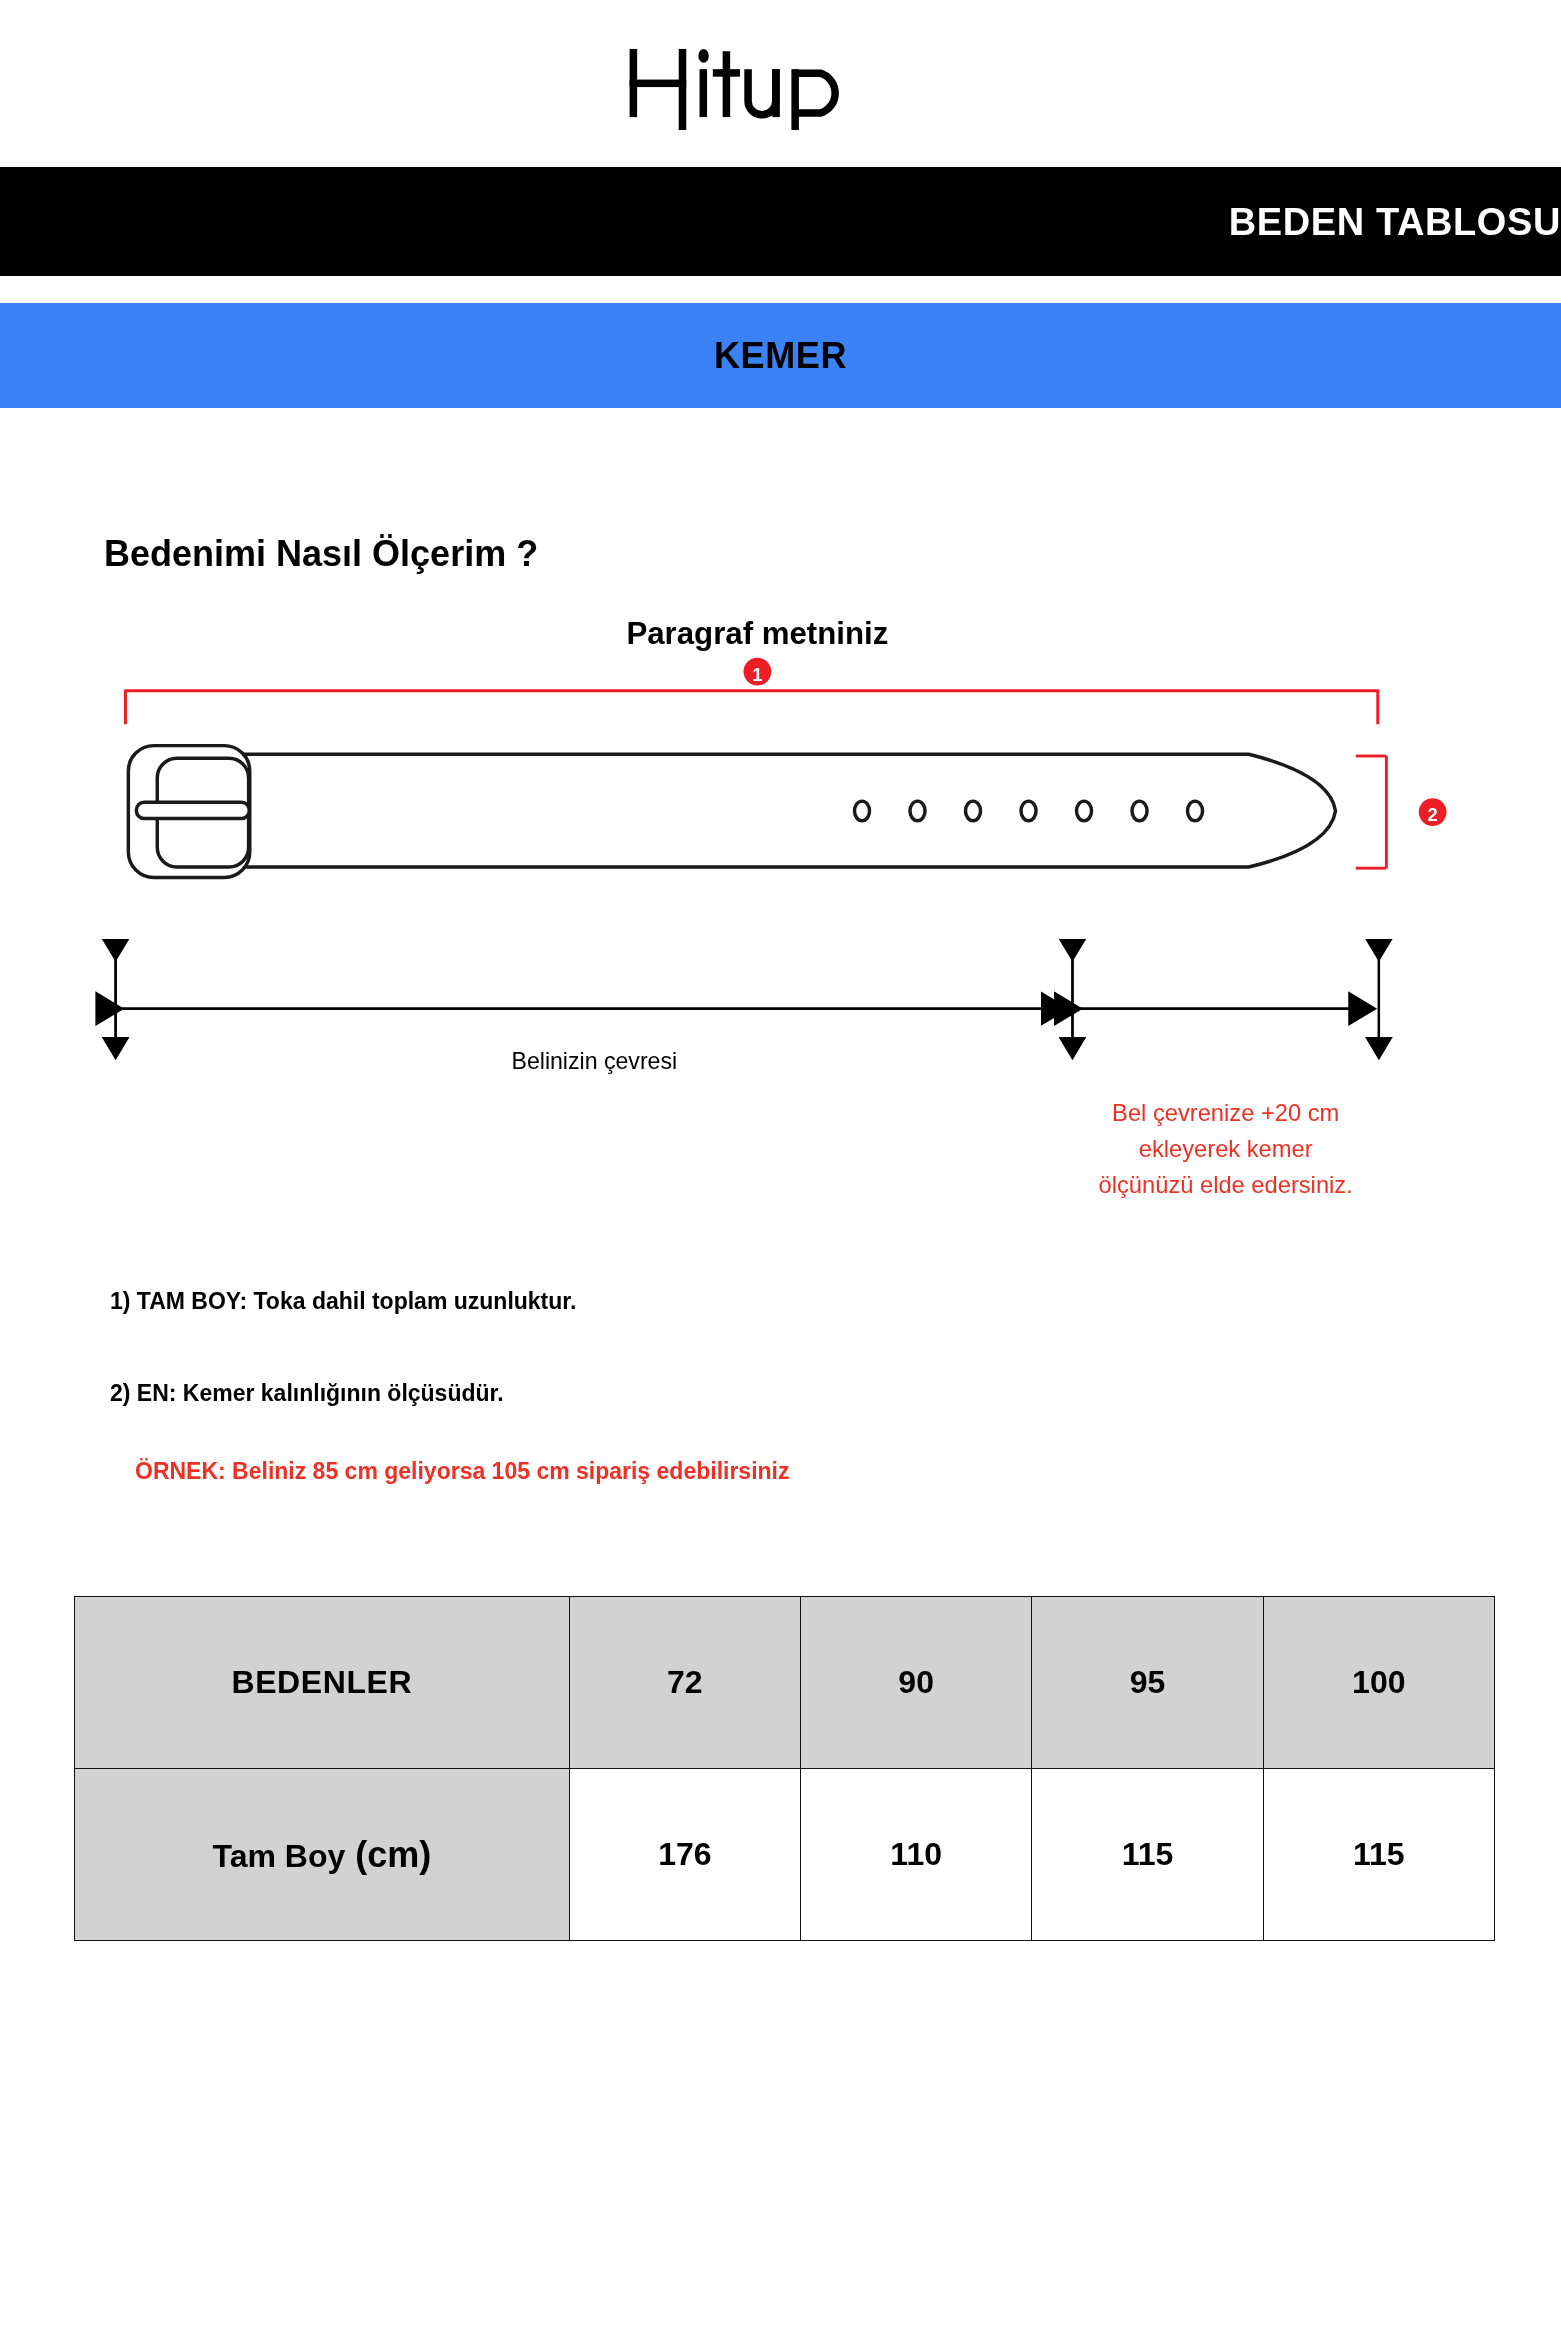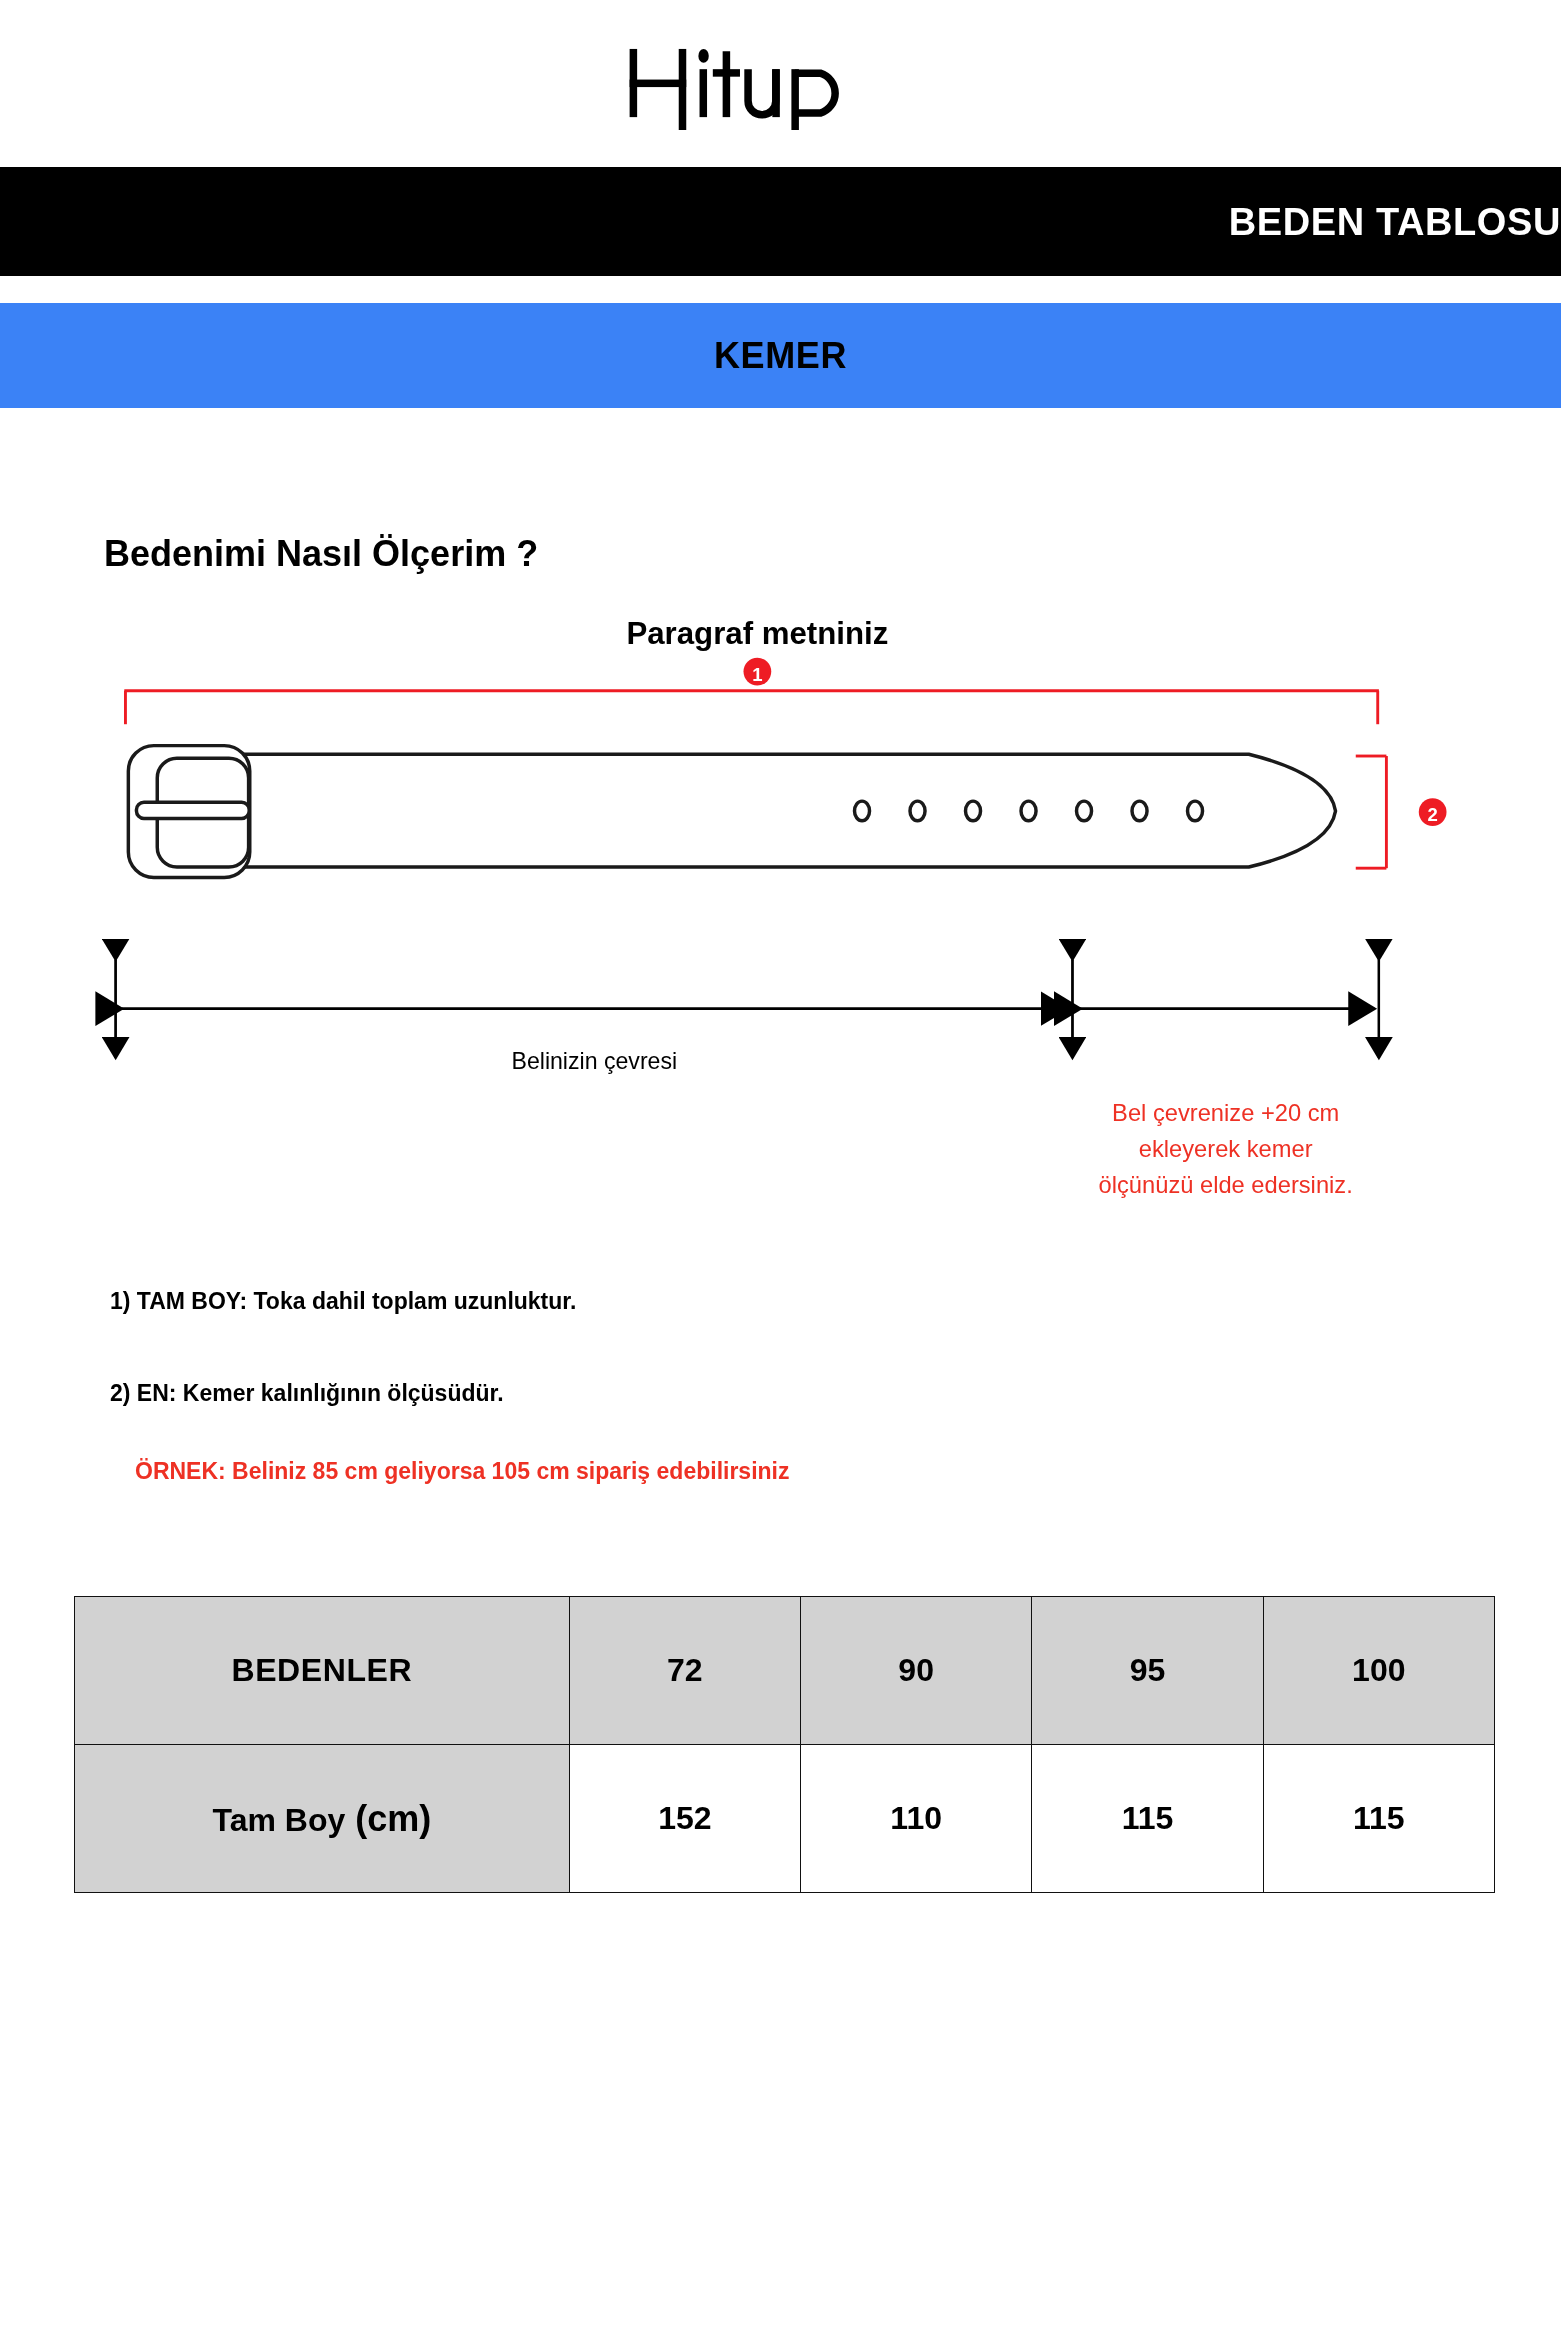--- a/index.html
+++ b/index.html
@@ -120,21 +120,21 @@
     border-collapse: collapse;
     table-layout: fixed;
   }
   .size-table td {
     border: 1.7px solid #111111;
     text-align: center;
     vertical-align: middle;
     font-size: 32px;
     font-weight: bold;
     height: 147px;
-    padding: 0;
+    padding: 12px;
     background: #ffffff;
   }
   .size-table td.shaded { background: #d2d2d2; }
   .size-table col.label-col { width: 494px; }
   .size-table col.data-col  { width: 231px; }
   .row-label {
     font-size: 32px;
     font-weight: bold;
   }
   .unit {
@@ -270,20 +270,20 @@
       <td class="shaded head-label">BEDENLER</td>
       <td class="shaded">72</td>
       <td class="shaded">90</td>
       <td class="shaded">95</td>
       <td class="shaded">100</td>
     </tr>
     <tr>
       <td class="shaded">
         <span class="row-label">Tam Boy</span><span class="unit"> (cm)</span>
       </td>
-      <td>152</td>
+      <td>176</td>
       <td>110</td>
       <td>115</td>
       <td>115</td>
     </tr>
   </tbody>
 </table>
 
 
 </body></html>

